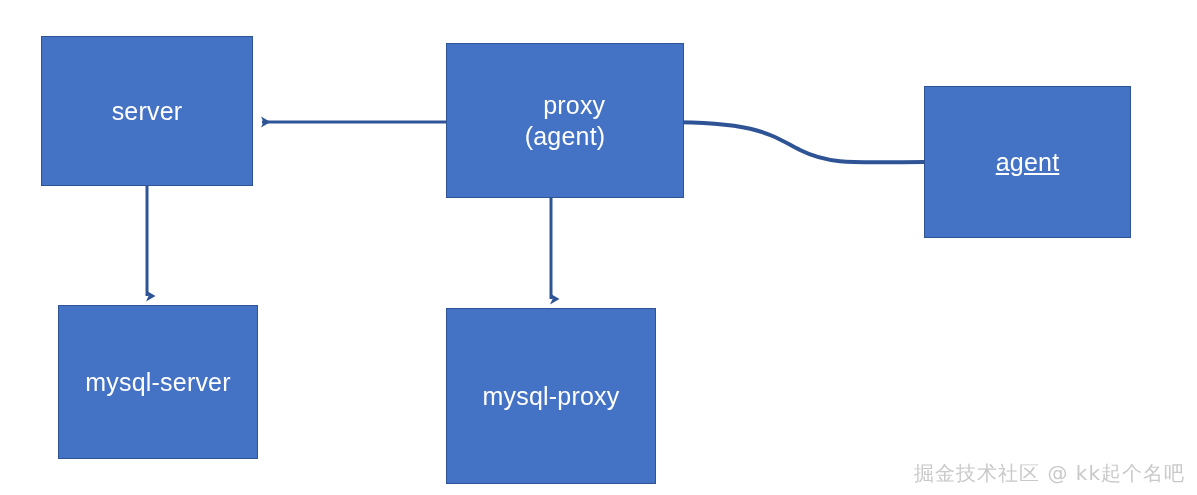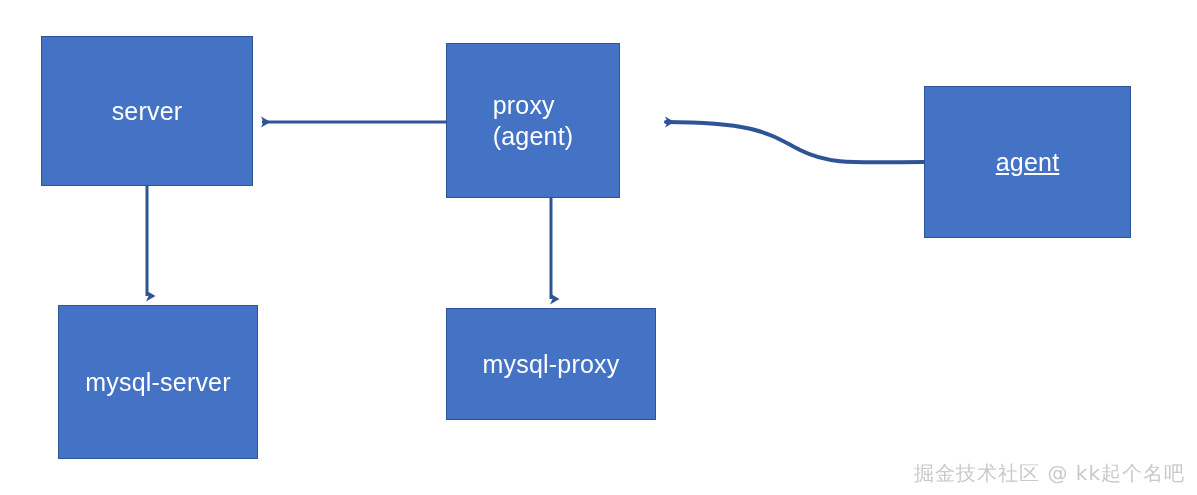--- a/index.html
+++ b/index.html
@@ -27,21 +27,21 @@
     pointer-events: none;
   }
   .node {
     position: absolute;
     box-sizing: border-box;
     background: #4472C4;
     border: 1px solid #2F5496;
     display: flex;
     align-items: center;
     justify-content: center;
-    text-align: left;
+    text-align: right;
     color: #ffffff;
     font-size: 25px;
     font-weight: 400;
     line-height: 1.22;
     letter-spacing: 0.2px;
     white-space: pre-line;
     user-select: none;
   }
   .node-label {
     display: block;
@@ -80,32 +80,32 @@
 
     <line x1="147" y1="186" x2="147" y2="296" stroke="#2F5496" stroke-width="3" marker-end="url(#arrowDown)"></line>
 
     <line x1="551" y1="198" x2="551" y2="299" stroke="#2F5496" stroke-width="3" marker-end="url(#arrowDown)"></line>
   </svg>
 
   <div class="node" style="left:41px; top:36px; width:212px; height:150px;">
     <span class="node-label">server</span>
   </div>
 
-  <div class="node" style="left:446px; top:43px; width:174px; height:155px;">
+  <div class="node" style="left:446px; top:43px; width:238px; height:155px;">
     <span class="node-label">proxy
 (agent)</span>
   </div>
 
   <div class="node" style="left:924px; top:86px; width:207px; height:152px;text-decoration:underline;">
     <span class="node-label">agent</span>
   </div>
 
   <div class="node" style="left:42px; top:305px; width:200px; height:154px;margin-left:16px;">
     <span class="node-label">mysql-server</span>
   </div>
 
-  <div class="node" style="left:446px; top:308px; width:210px; height:112px;">
+  <div class="node" style="left:446px; top:308px; width:210px; height:176px;">
     <span class="node-label">mysql-proxy</span>
   </div>
 
   <div id="watermark">掘金技术社区 @ kk起个名吧</div>
 
 </div>
 
 </body></html>

